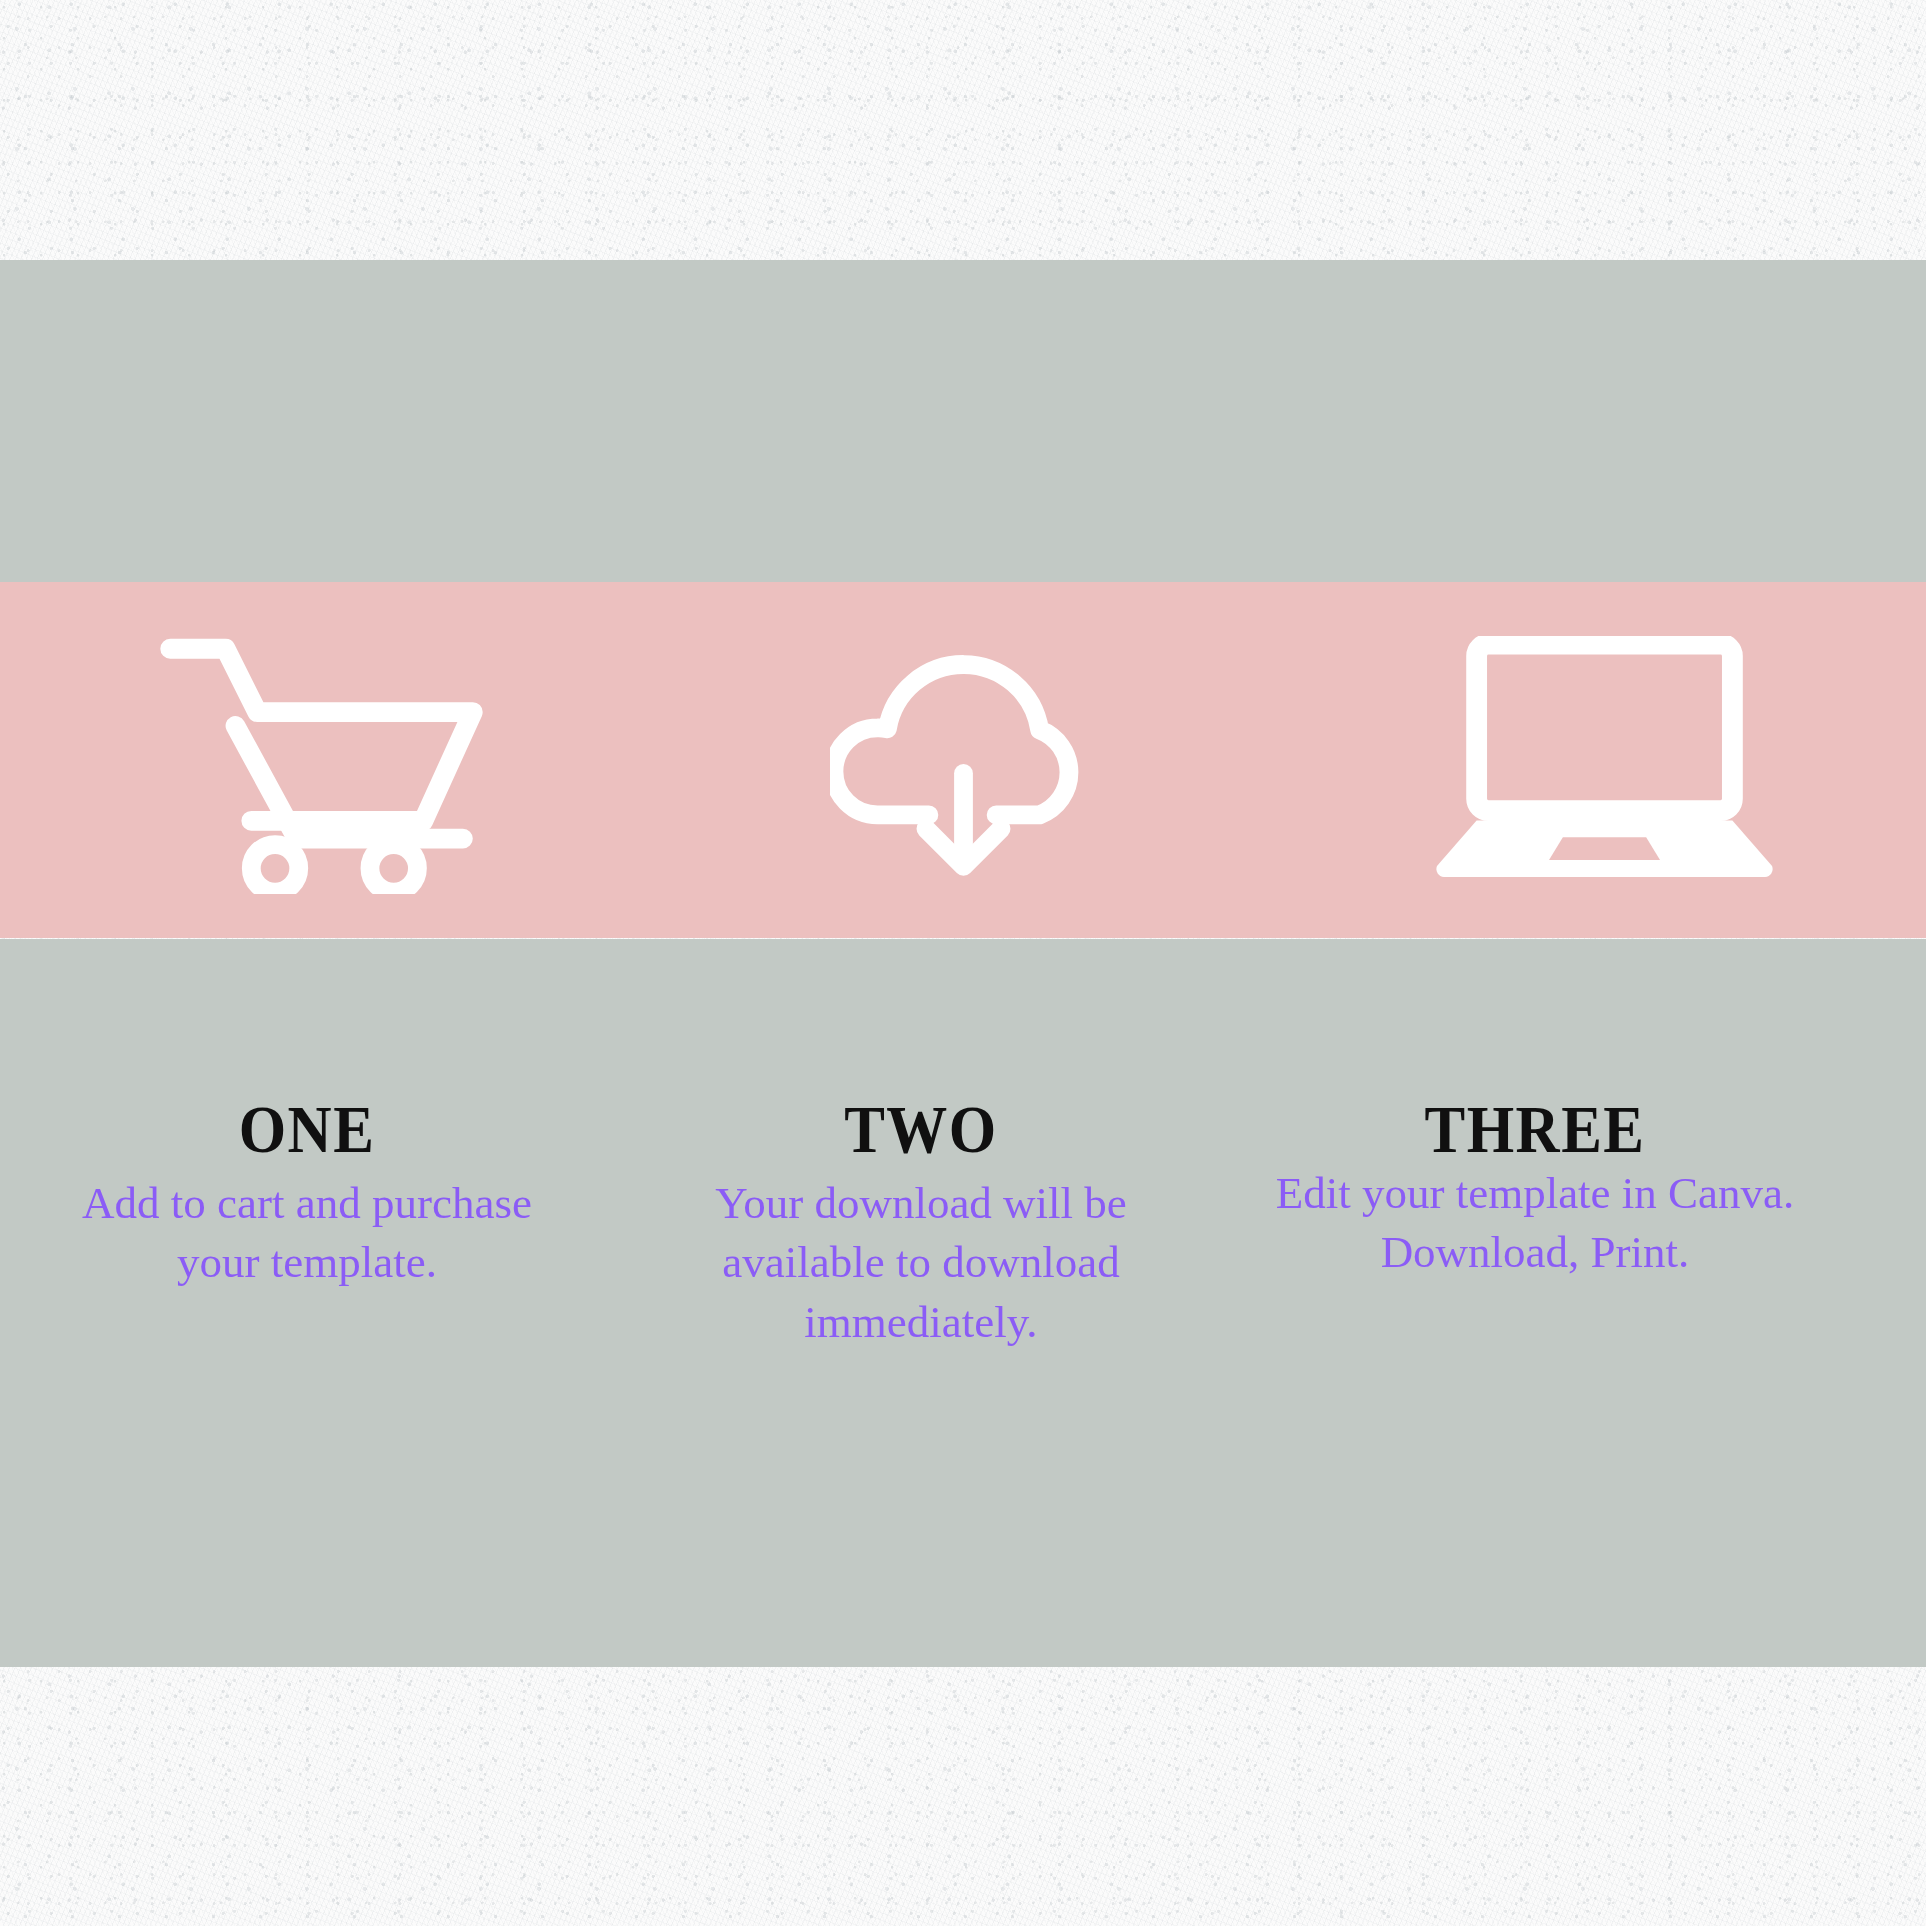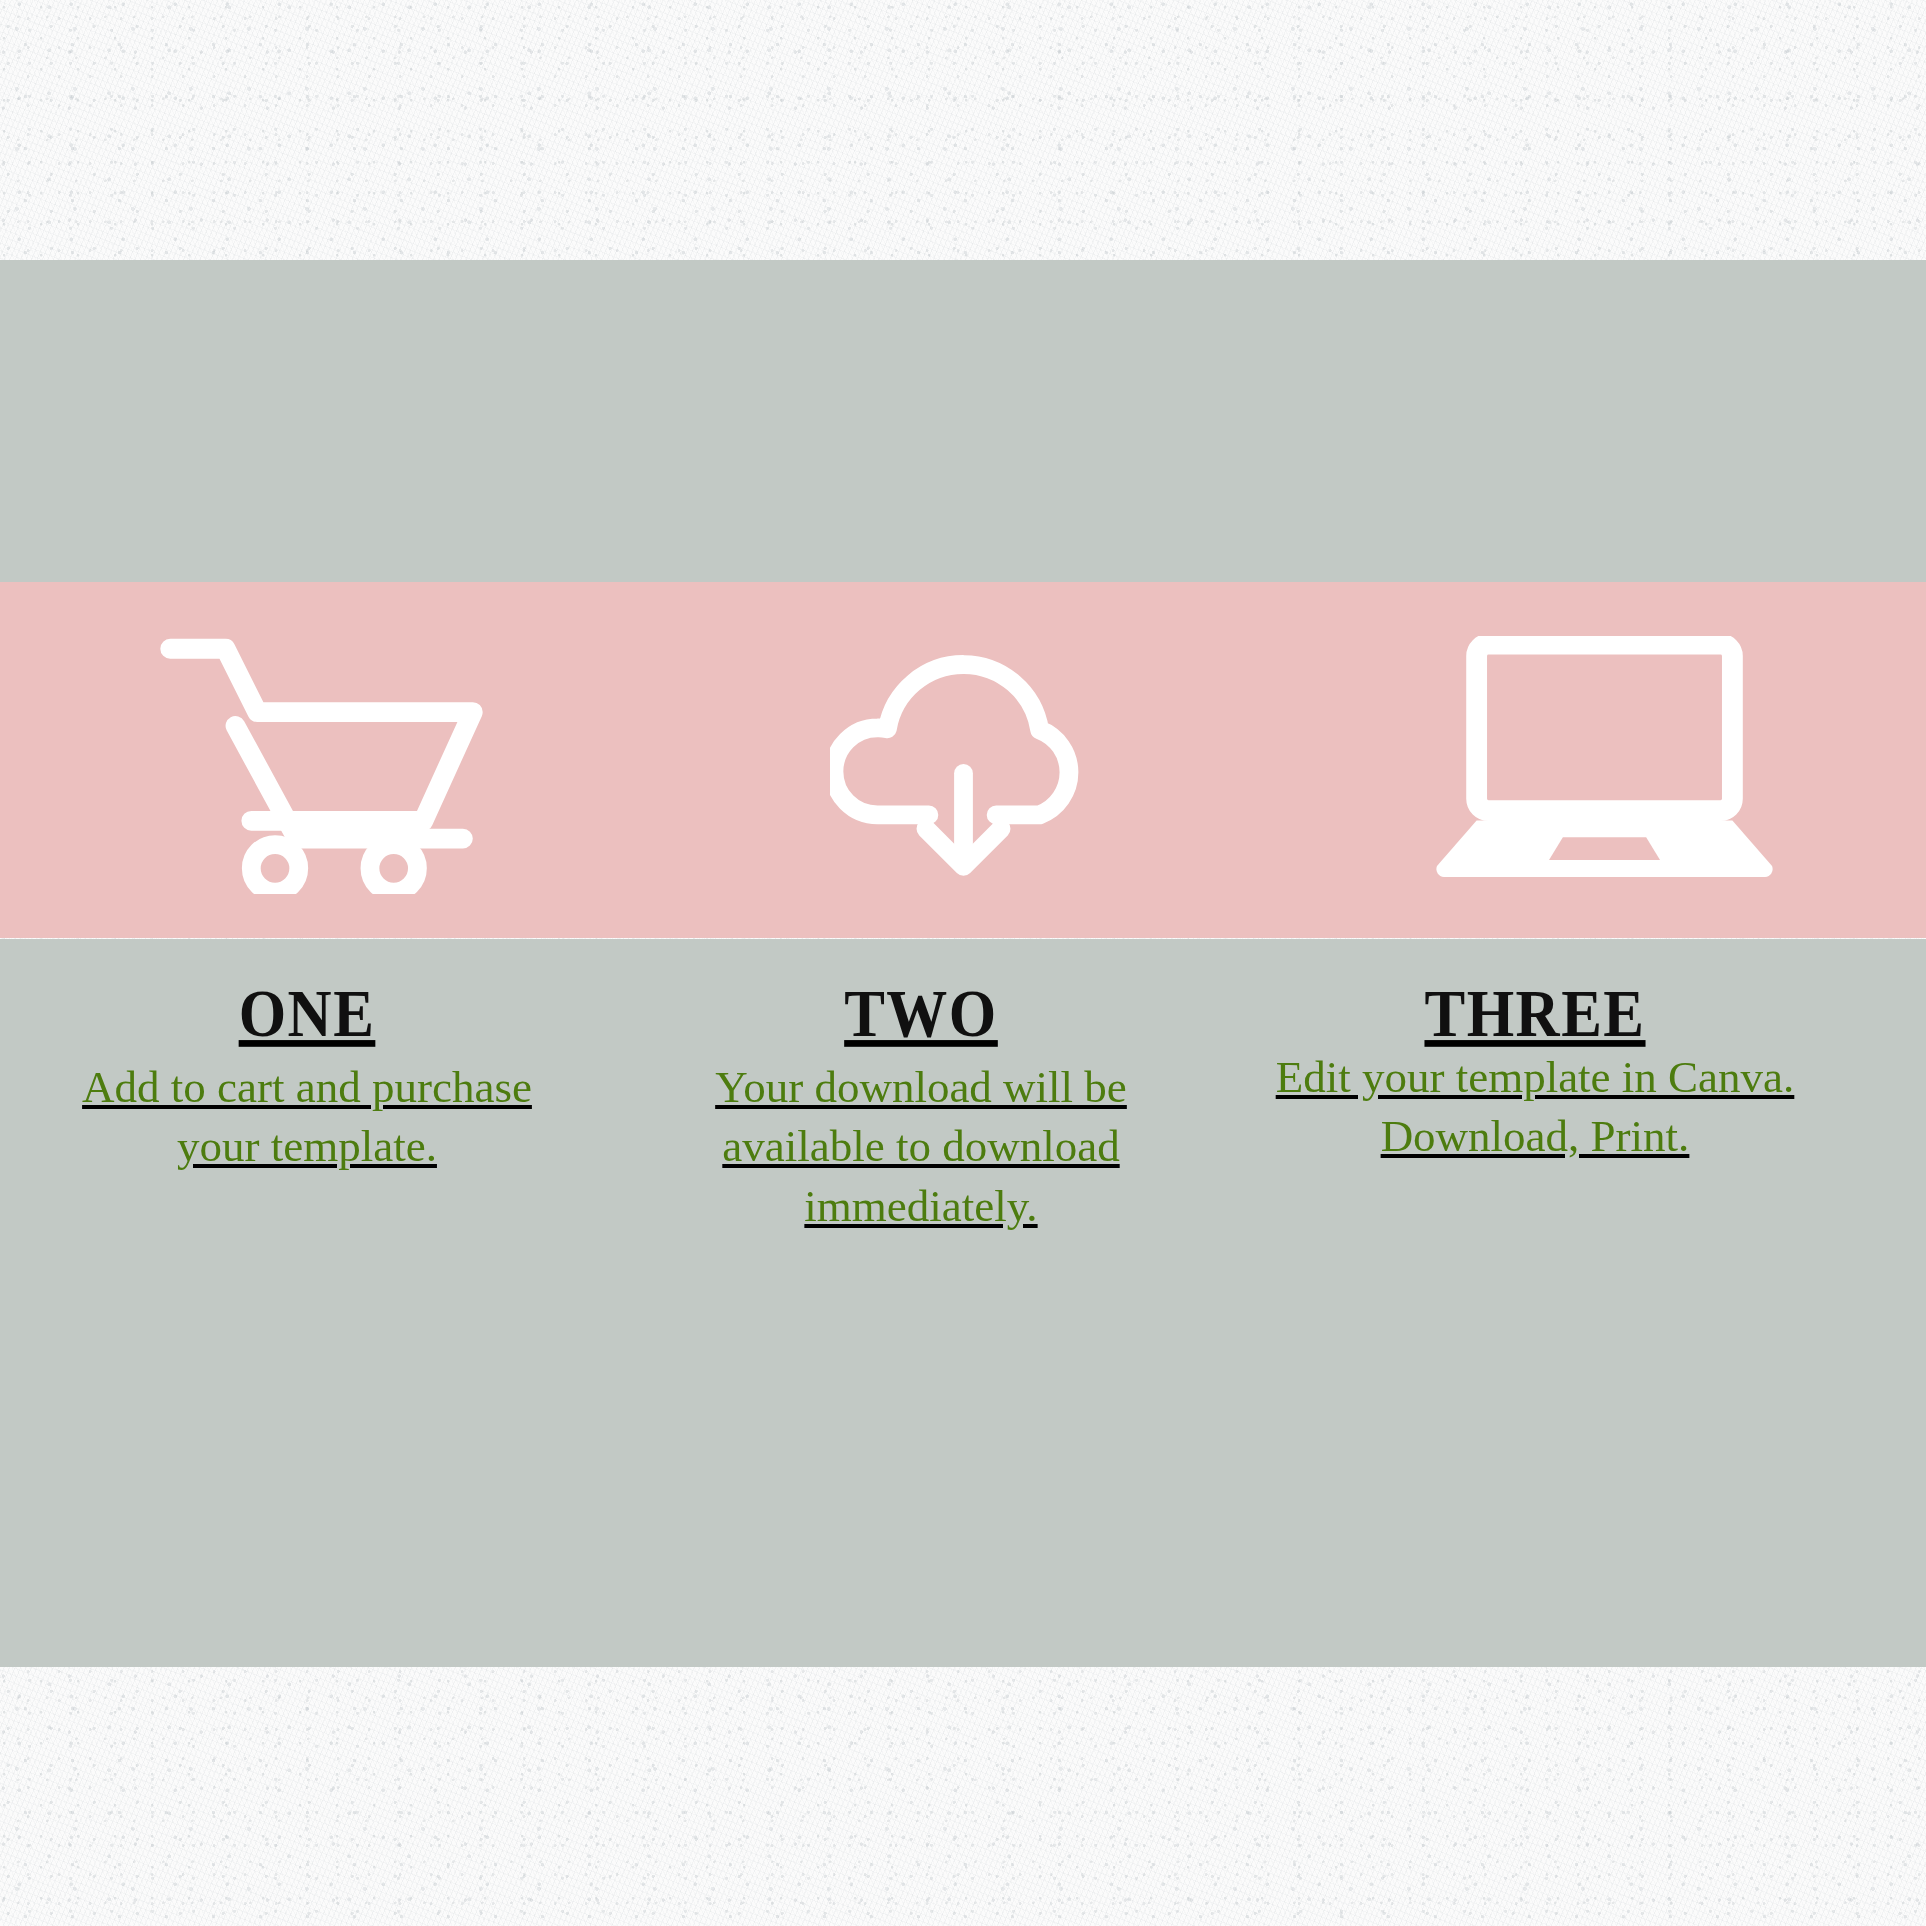--- a/index.html
+++ b/index.html
@@ -107,25 +107,24 @@
   }
   #icon-cell-cart   { justify-content: center; }
   #icon-cell-cloud  { justify-content: center; }
   #icon-cell-laptop { justify-content: center; }
 
   .icon-svg { display: block; }
 
   
   #steps-row {
     position: absolute;
-    top: 974px;
+    top: 1090px;
     left: 0;
     width: 1842px;
     display: flex;
-    text-decoration: underline;
   }
   .step-col {
     flex: 1 1 0;
     text-align: center;
     padding: 0 40px;
     box-sizing: border-box;
   }
   .step-title {
     font-family: "Liberation Serif", "DejaVu Serif", serif;
     font-weight: bold;
@@ -134,21 +133,21 @@
     color: #101010;
     margin: 0 0 14px 0;
     transform: scaleY(1.12);
     transform-origin: center top;
   }
   .step-body {
     font-family: "Liberation Serif", "DejaVu Serif", serif;
     font-weight: normal;
     font-size: 45px;
     line-height: 1.32;
-    color: #4d7c0f;
+    color: #8b5cf6;
     margin: 0;
   }
   #step-col-one   .step-body { max-width: 525px; margin: 0 auto; }
   #step-col-two   .step-body { max-width: 465px; margin: 0 auto; }
   #step-col-three .step-body { max-width: 525px; margin: 0 auto; }
   #step-col-three .step-title { margin-bottom: 4px; }
 </style>
 </head>
 <body>
 

